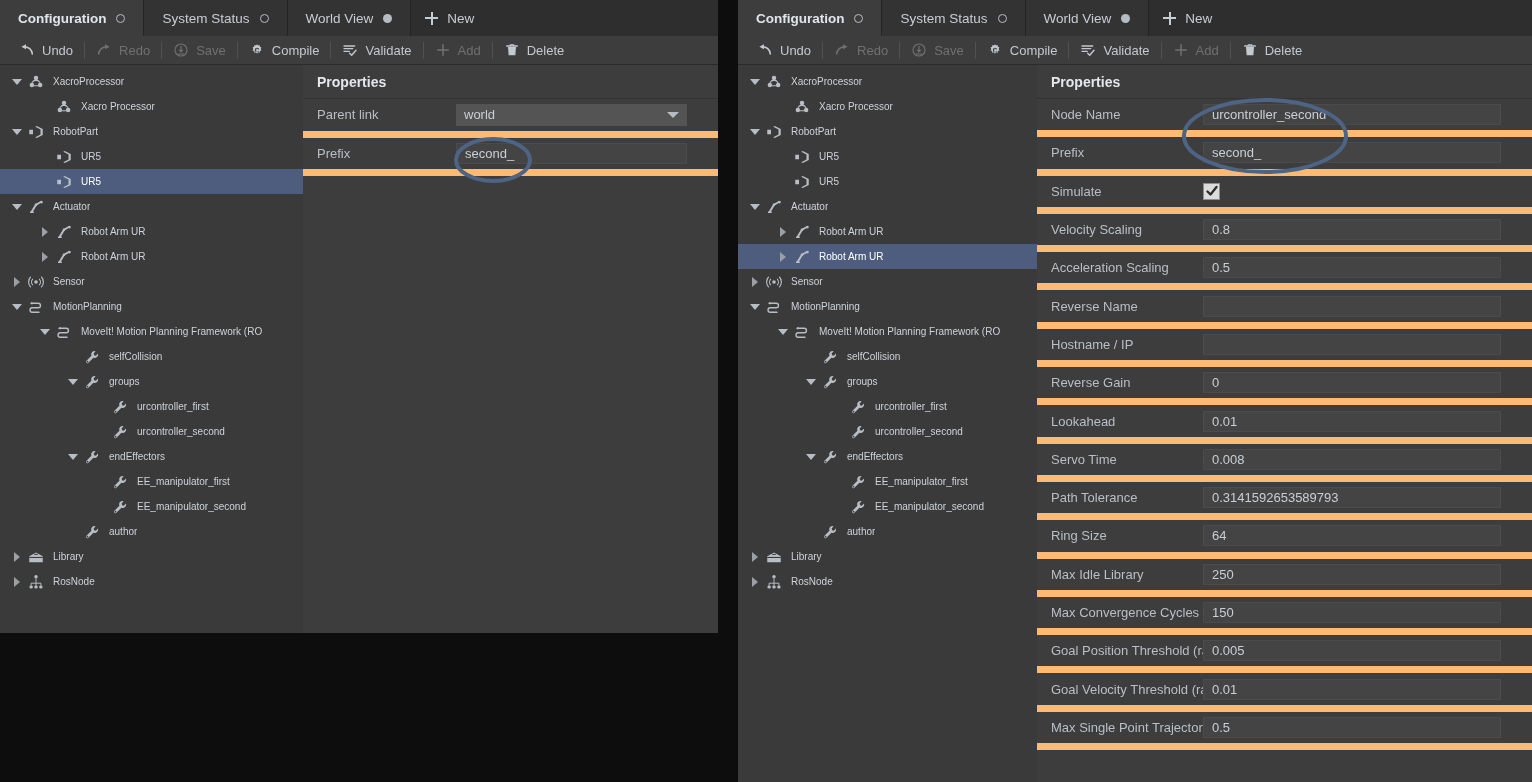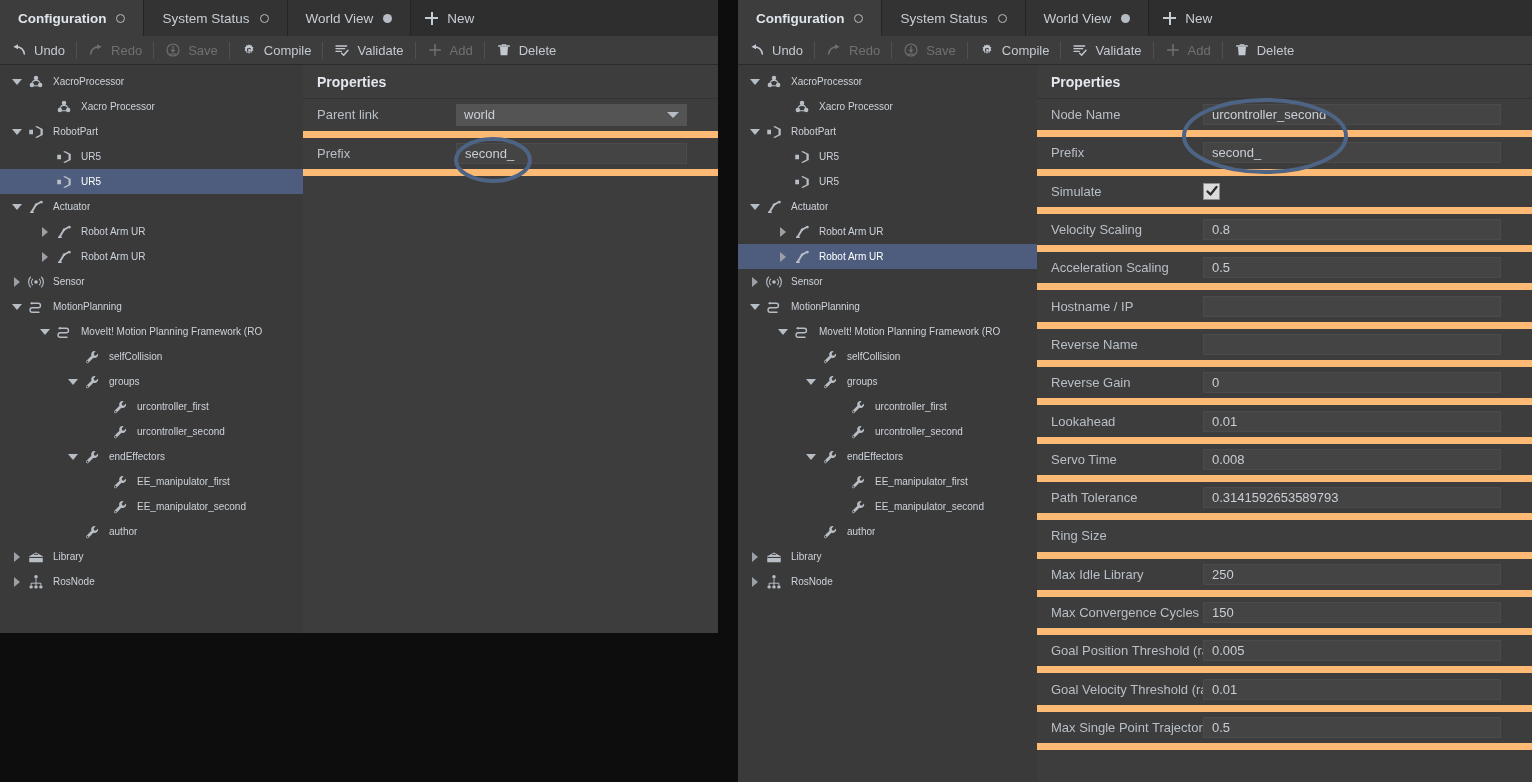--- a/index.html
+++ b/index.html
@@ -47,21 +47,21 @@
   .plus-ico::before, .plus-ico::after {
     content: ""; position: absolute; background: #c7cdd4;
   }
   .plus-ico::before { left: 0; right: 0; top: 5.5px; height: 2px; }
   .plus-ico::after  { top: 0; bottom: 0; left: 5.5px; width: 2px; }
   .tabbar-fill { flex: 1; background: #2e2e2e; }
 
   
   .toolbar {
     display: flex; align-items: center; height: 29px;
-    background: #3d3d3d; 
+    background: #3d3d3d; padding-left: 8px;
     border-bottom: 1px solid #2b2b2b;
   }
   .tb-item {
     display: flex; align-items: center; gap: 7px;
     padding: 0 11px; height: 29px; font-size: 13px; color: #c3c9d1;
     white-space: nowrap;
   }
   .tb-item.disabled { color: #707070; }
   .tb-sep { width: 1px; height: 17px; background: #505050; }
   .tb-ico { width: 16px; height: 16px; flex: none; display: block; }
@@ -893,32 +893,32 @@
                 <span>0.8</span>
               </div>
             </div>
             <div class="prow">
               <span class="plabel">Acceleration Scaling</span>
               <div class="pfield">
                 <span>0.5</span>
               </div>
             </div>
             <div class="prow">
+              <span class="plabel">Reverse Name</span>
+              <div class="pfield">
+                <span></span>
+              </div>
+            </div>
+            <div class="prow">
               <span class="plabel">Hostname / IP</span>
               <div class="pfield">
                 <span></span>
               </div>
             </div>
             <div class="prow">
-              <span class="plabel">Reverse Name</span>
-              <div class="pfield">
-                <span></span>
-              </div>
-            </div>
-            <div class="prow">
               <span class="plabel">Reverse Gain</span>
               <div class="pfield">
                 <span>0</span>
               </div>
             </div>
             <div class="prow">
               <span class="plabel">Lookahead</span>
               <div class="pfield">
                 <span>0.01</span>
               </div>
@@ -930,20 +930,23 @@
               </div>
             </div>
             <div class="prow">
               <span class="plabel">Path Tolerance</span>
               <div class="pfield">
                 <span>0.3141592653589793</span>
               </div>
             </div>
             <div class="prow">
               <span class="plabel">Ring Size</span>
+              <div class="pfield">
+                <span>64</span>
+              </div>
             </div>
             <div class="prow">
               <span class="plabel">Max Idle Library</span>
               <div class="pfield">
                 <span>250</span>
               </div>
             </div>
             <div class="prow">
               <span class="plabel">Max Convergence Cycles</span>
               <div class="pfield">

